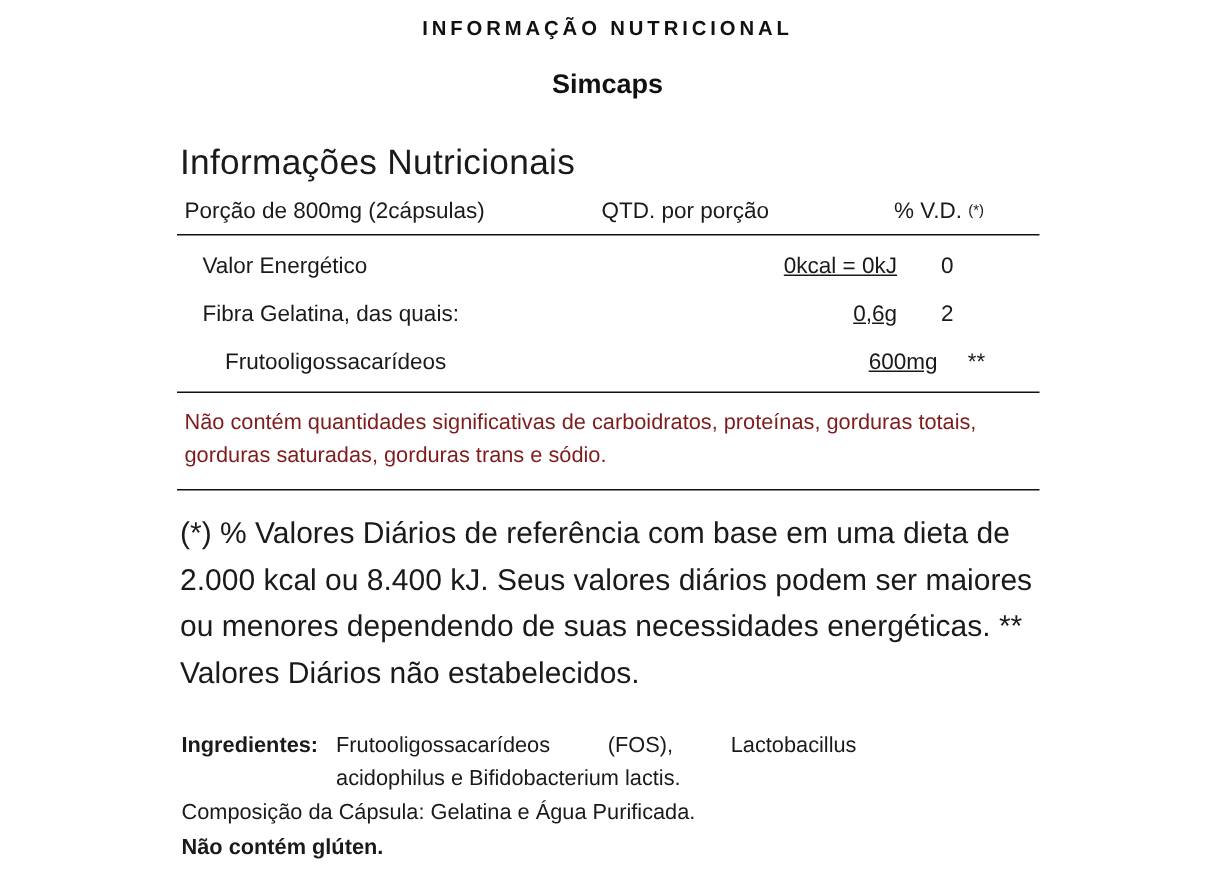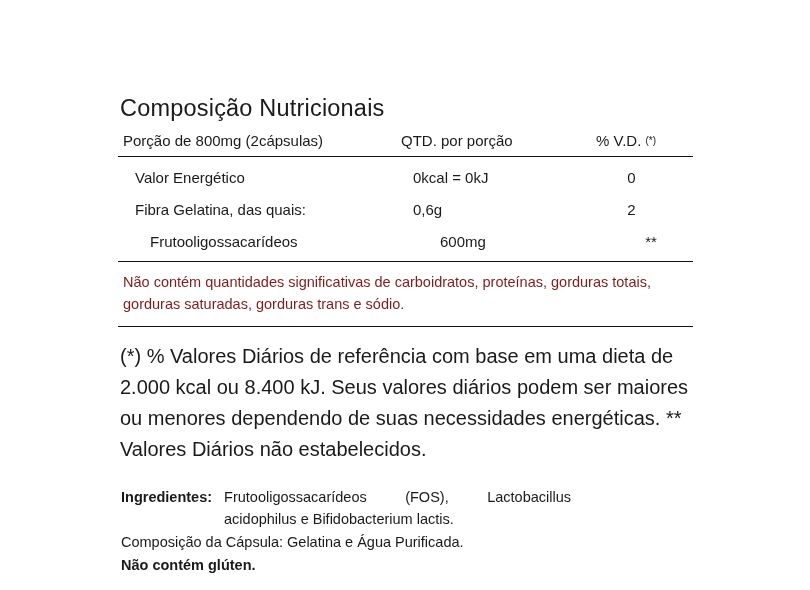--- a/index.html
+++ b/index.html
@@ -94,21 +94,22 @@
   .nutri-row .c-name {
     flex: 0 0 278px;
     padding-left: 5px;
     margin-left: 12px;
   }
   .nutri-row.indent .c-name {
     padding-left: 20px;
   }
   .nutri-row .c-qty {
     flex: 0 0 185px;
-    text-align: left;
+    text-align: right;
+    text-decoration: underline;
   }
   .nutri-row .c-vd {
     flex: 1 1 auto;
     text-align: center;
     padding-right: 28px;
   }
   .note-box {
     border-bottom: 1.3px solid #111;
     padding: 9px 6px 11px 5px;
     font-size: 14.5px;
@@ -150,24 +151,28 @@
   .ing-strong {
     font-weight: bold;
     margin-top: 2px;
   }
 </style>
 </head>
 <body>
 
 <div class="page">
 
+  <div class="doc-header">
+    <div class="header-kicker">INFORMAÇÃO NUTRICIONAL</div>
+    <div class="header-brand">Simcaps</div>
+  </div>
 
   <div class="panel">
 
-    <h2 class="panel-title">Composição Nutricionais</h2>
+    <h2 class="panel-title">Informações Nutricionais</h2>
 
     <div class="col-head">
       <div class="c-name">Porção de 800mg (2cápsulas)</div>
       <div class="c-qty">QTD. por porção</div>
       <div class="c-vd">
         <span>% V.D.</span>
         <span class="vd-star">(*)</span>
       </div>
     </div>
 

